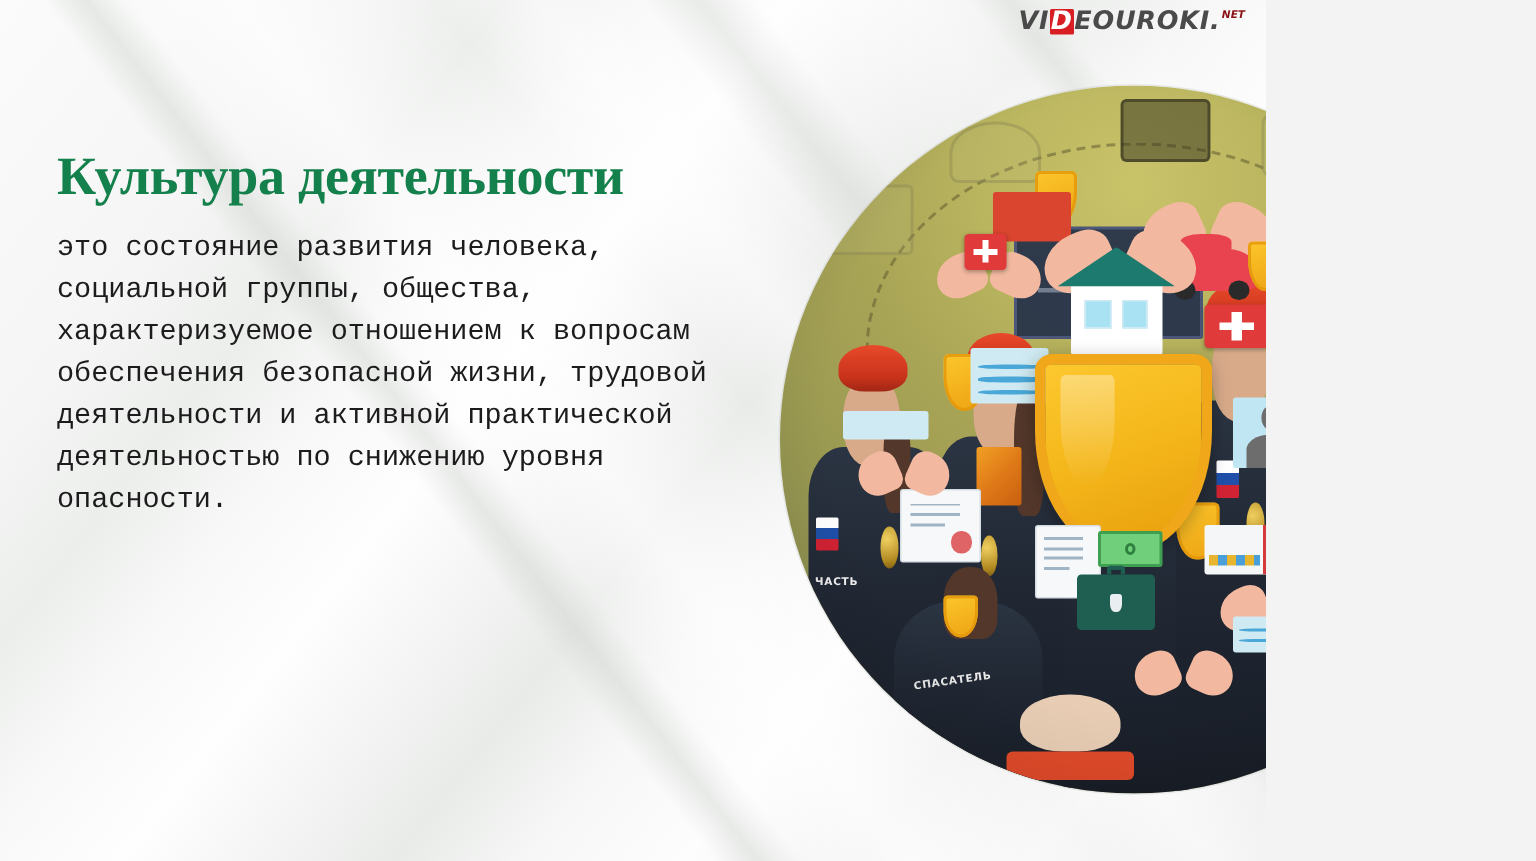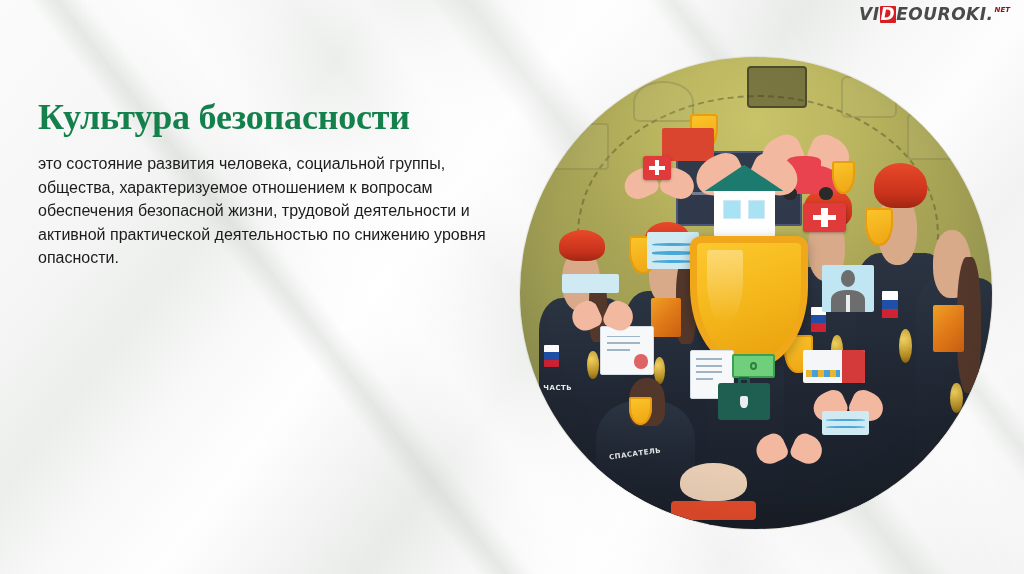--- a/index.html
+++ b/index.html
@@ -10,21 +10,21 @@
   body {
     width: 1024px;
     height: 574px;
     overflow: hidden;
     font-family: "Liberation Sans", sans-serif;
     background: #f2f3f2;
   }
 
   .slide {
     position: relative;
-    width: 1024px;
+    width: 844px;
     height: 574px;
     overflow: hidden;
     background-color: #bef264;
   }
 
   
   .bg-base {
     position: absolute;
     inset: 0;
     background:
@@ -109,22 +109,22 @@
     line-height: 1.17;
     font-weight: 700;
     color: #14814c;
     letter-spacing: -0.2px;
   }
   .title .ttl-line { display: block; white-space: nowrap; }
   .title .ttl-dash { letter-spacing: 0; }
 
   .body-text {
     margin: 0;
-    font-family: Liberation Sans, sans-serif;
-    font-size: 16px;
+    font-family: Liberation Mono, monospace;
+    font-size: 19px;
     line-height: 1.47;
     color: #1c1c1c;
     width: 470px;
   }
 
   
   .photo-circle {
     position: absolute;
     left: 520px;
     top: 57px;
@@ -554,21 +554,21 @@
   <div class="logo">
     <span class="lg-a">VI</span>
     <span class="lg-d">D</span>
     <span class="lg-c">EOUROKI</span>
     <span class="lg-dot">.</span>
     <span class="lg-net">NET</span>
   </div>
 
   <div class="text-col">
     <h1 class="title">
-      <span class="ttl-line">Культура безопасности</span>
+      <span class="ttl-line">Культура деятельности</span>
     </h1>
     <p class="body-text">это состояние развития человека, социальной группы, общества, характеризуемое отношением к вопросам обеспечения безопасной жизни, трудовой деятельности и активной практической деятельностью по снижению уровня опасности.</p>
   </div>
 
   <div class="photo-circle">
     <div class="photo-scene">
 
       <div class="floor"></div>
       <div class="floor-mat m1"></div>
       <div class="floor-mat m2"></div>

